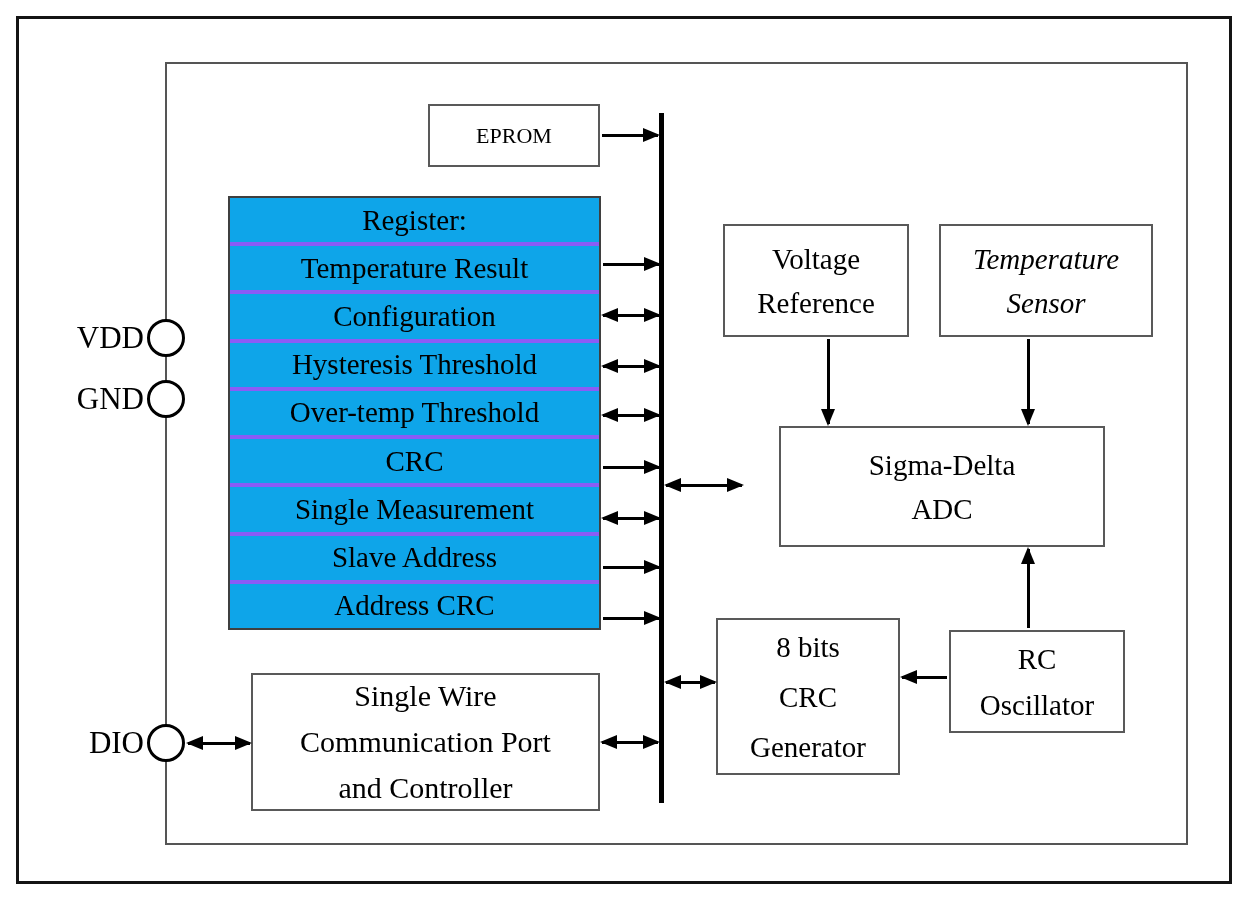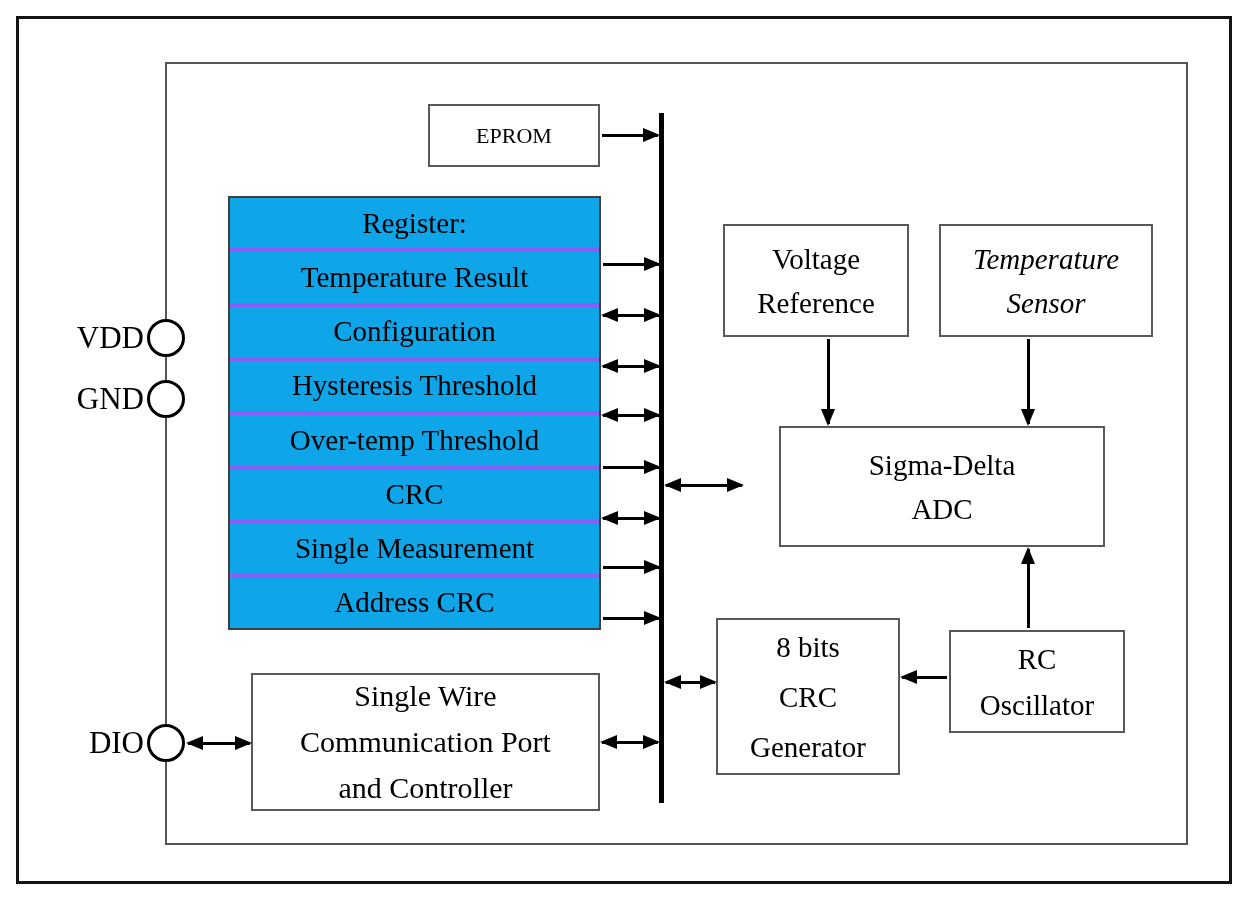--- a/index.html
+++ b/index.html
@@ -62,20 +62,21 @@
   </div>
 
   <div class="reg">
     <div class="reg-row">Register:</div>
     <div class="reg-row">Temperature Result</div>
     <div class="reg-row">Configuration</div>
     <div class="reg-row">Hysteresis Threshold</div>
     <div class="reg-row">Over-temp Threshold</div>
     <div class="reg-row">CRC</div>
     <div class="reg-row">Single Measurement</div>
+    <div class="reg-row">Slave Address</div>
     <div class="reg-row">Address CRC</div>
   </div>
 
   <div class="box" style="left:723px;top:224px;width:186px;height:113px;line-height:44px;">
     <div class="bline">Voltage</div>
     <div class="bline">Reference</div>
   </div>
 
   <div class="box" style="left:939px;top:224px;width:214px;height:113px;line-height:44px;font-style:italic;">
     <div class="bline">Temperature</div>

